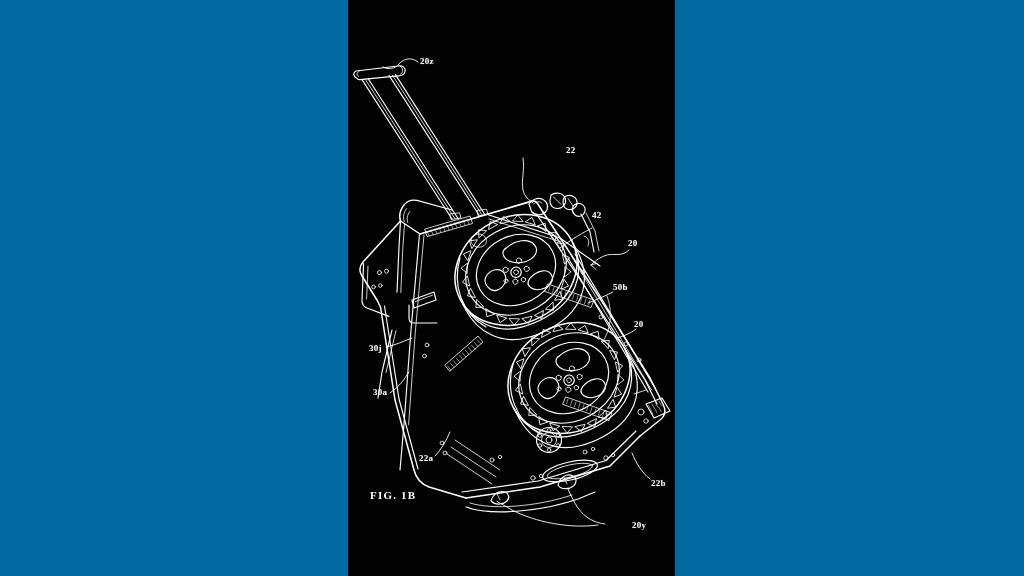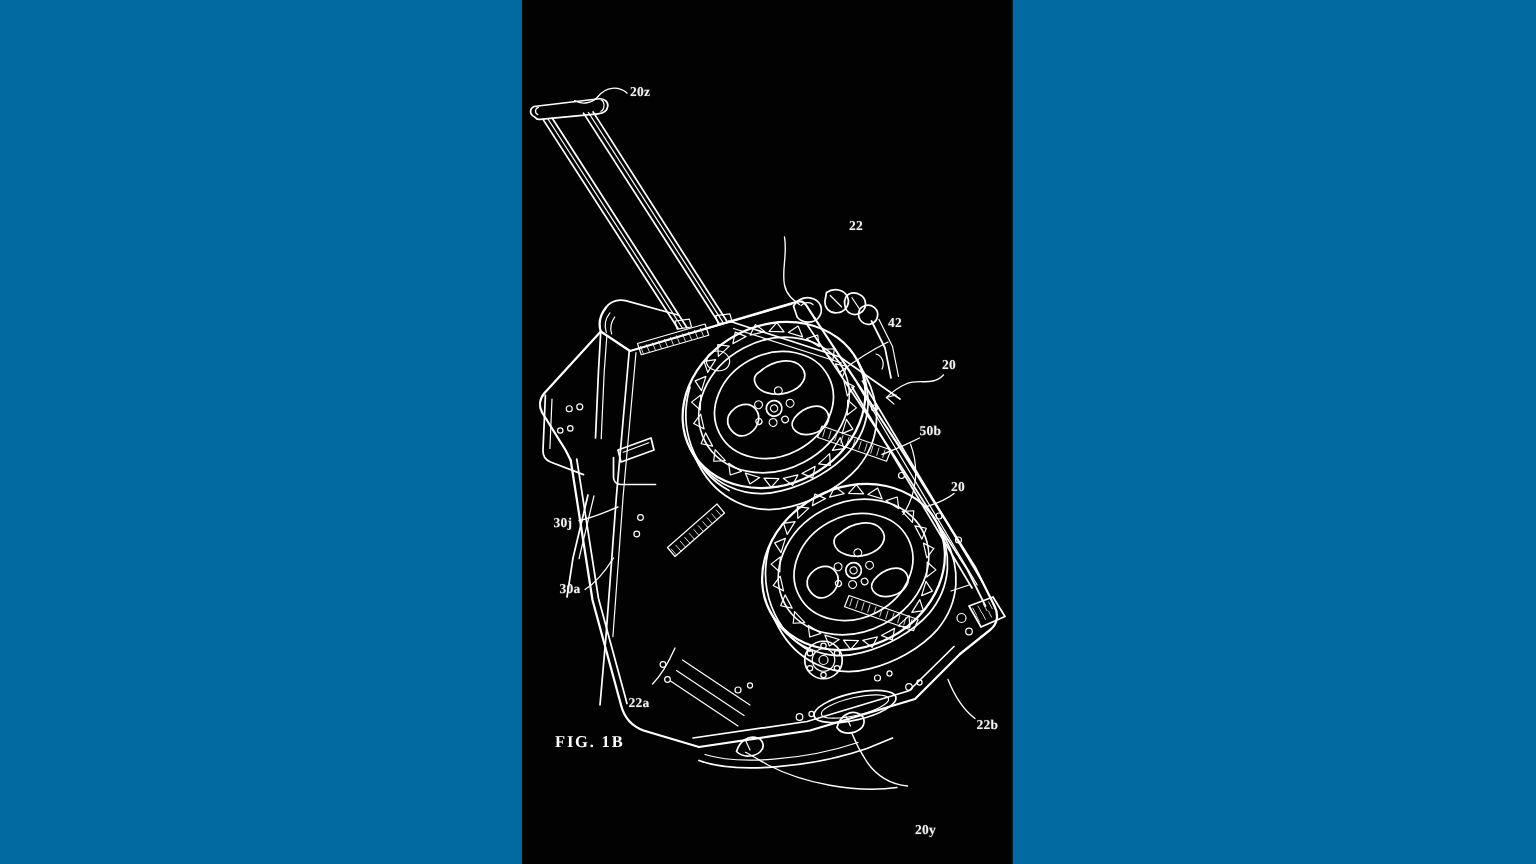--- a/index.html
+++ b/index.html
@@ -630,19 +630,19 @@
   </svg>
 
   <div class="lbl" style="left:420px; top:57px;">20z</div>
   <div class="lbl" style="left:518px; top:146px;margin-left:48px;">22</div>
   <div class="lbl" style="left:592px; top:211px;">42</div>
   <div class="lbl" style="left:628px; top:239px;text-align:right;">20</div>
   <div class="lbl" style="left:613px; top:283px;">50b</div>
   <div class="lbl" style="left:634px; top:320px;">20</div>
   <div class="lbl" style="left:369px; top:344px;">30j</div>
   <div class="lbl" style="left:373px; top:388px;">30a</div>
-  <div class="lbl" style="left:419px; top:454px;margin-top:10px;">22a</div>
+  <div class="lbl" style="left:419px; top:454px;">22a</div>
   <div class="lbl" style="left:651px; top:479px;">22b</div>
-  <div class="lbl" style="left:610px; top:521px;margin-top:28px;">20y</div>
+  <div class="lbl" style="left:632px; top:521px;">20y</div>
 
   <div id="fig-caption">FIG.  1B</div>
 
 </div>
 
 </body></html>

